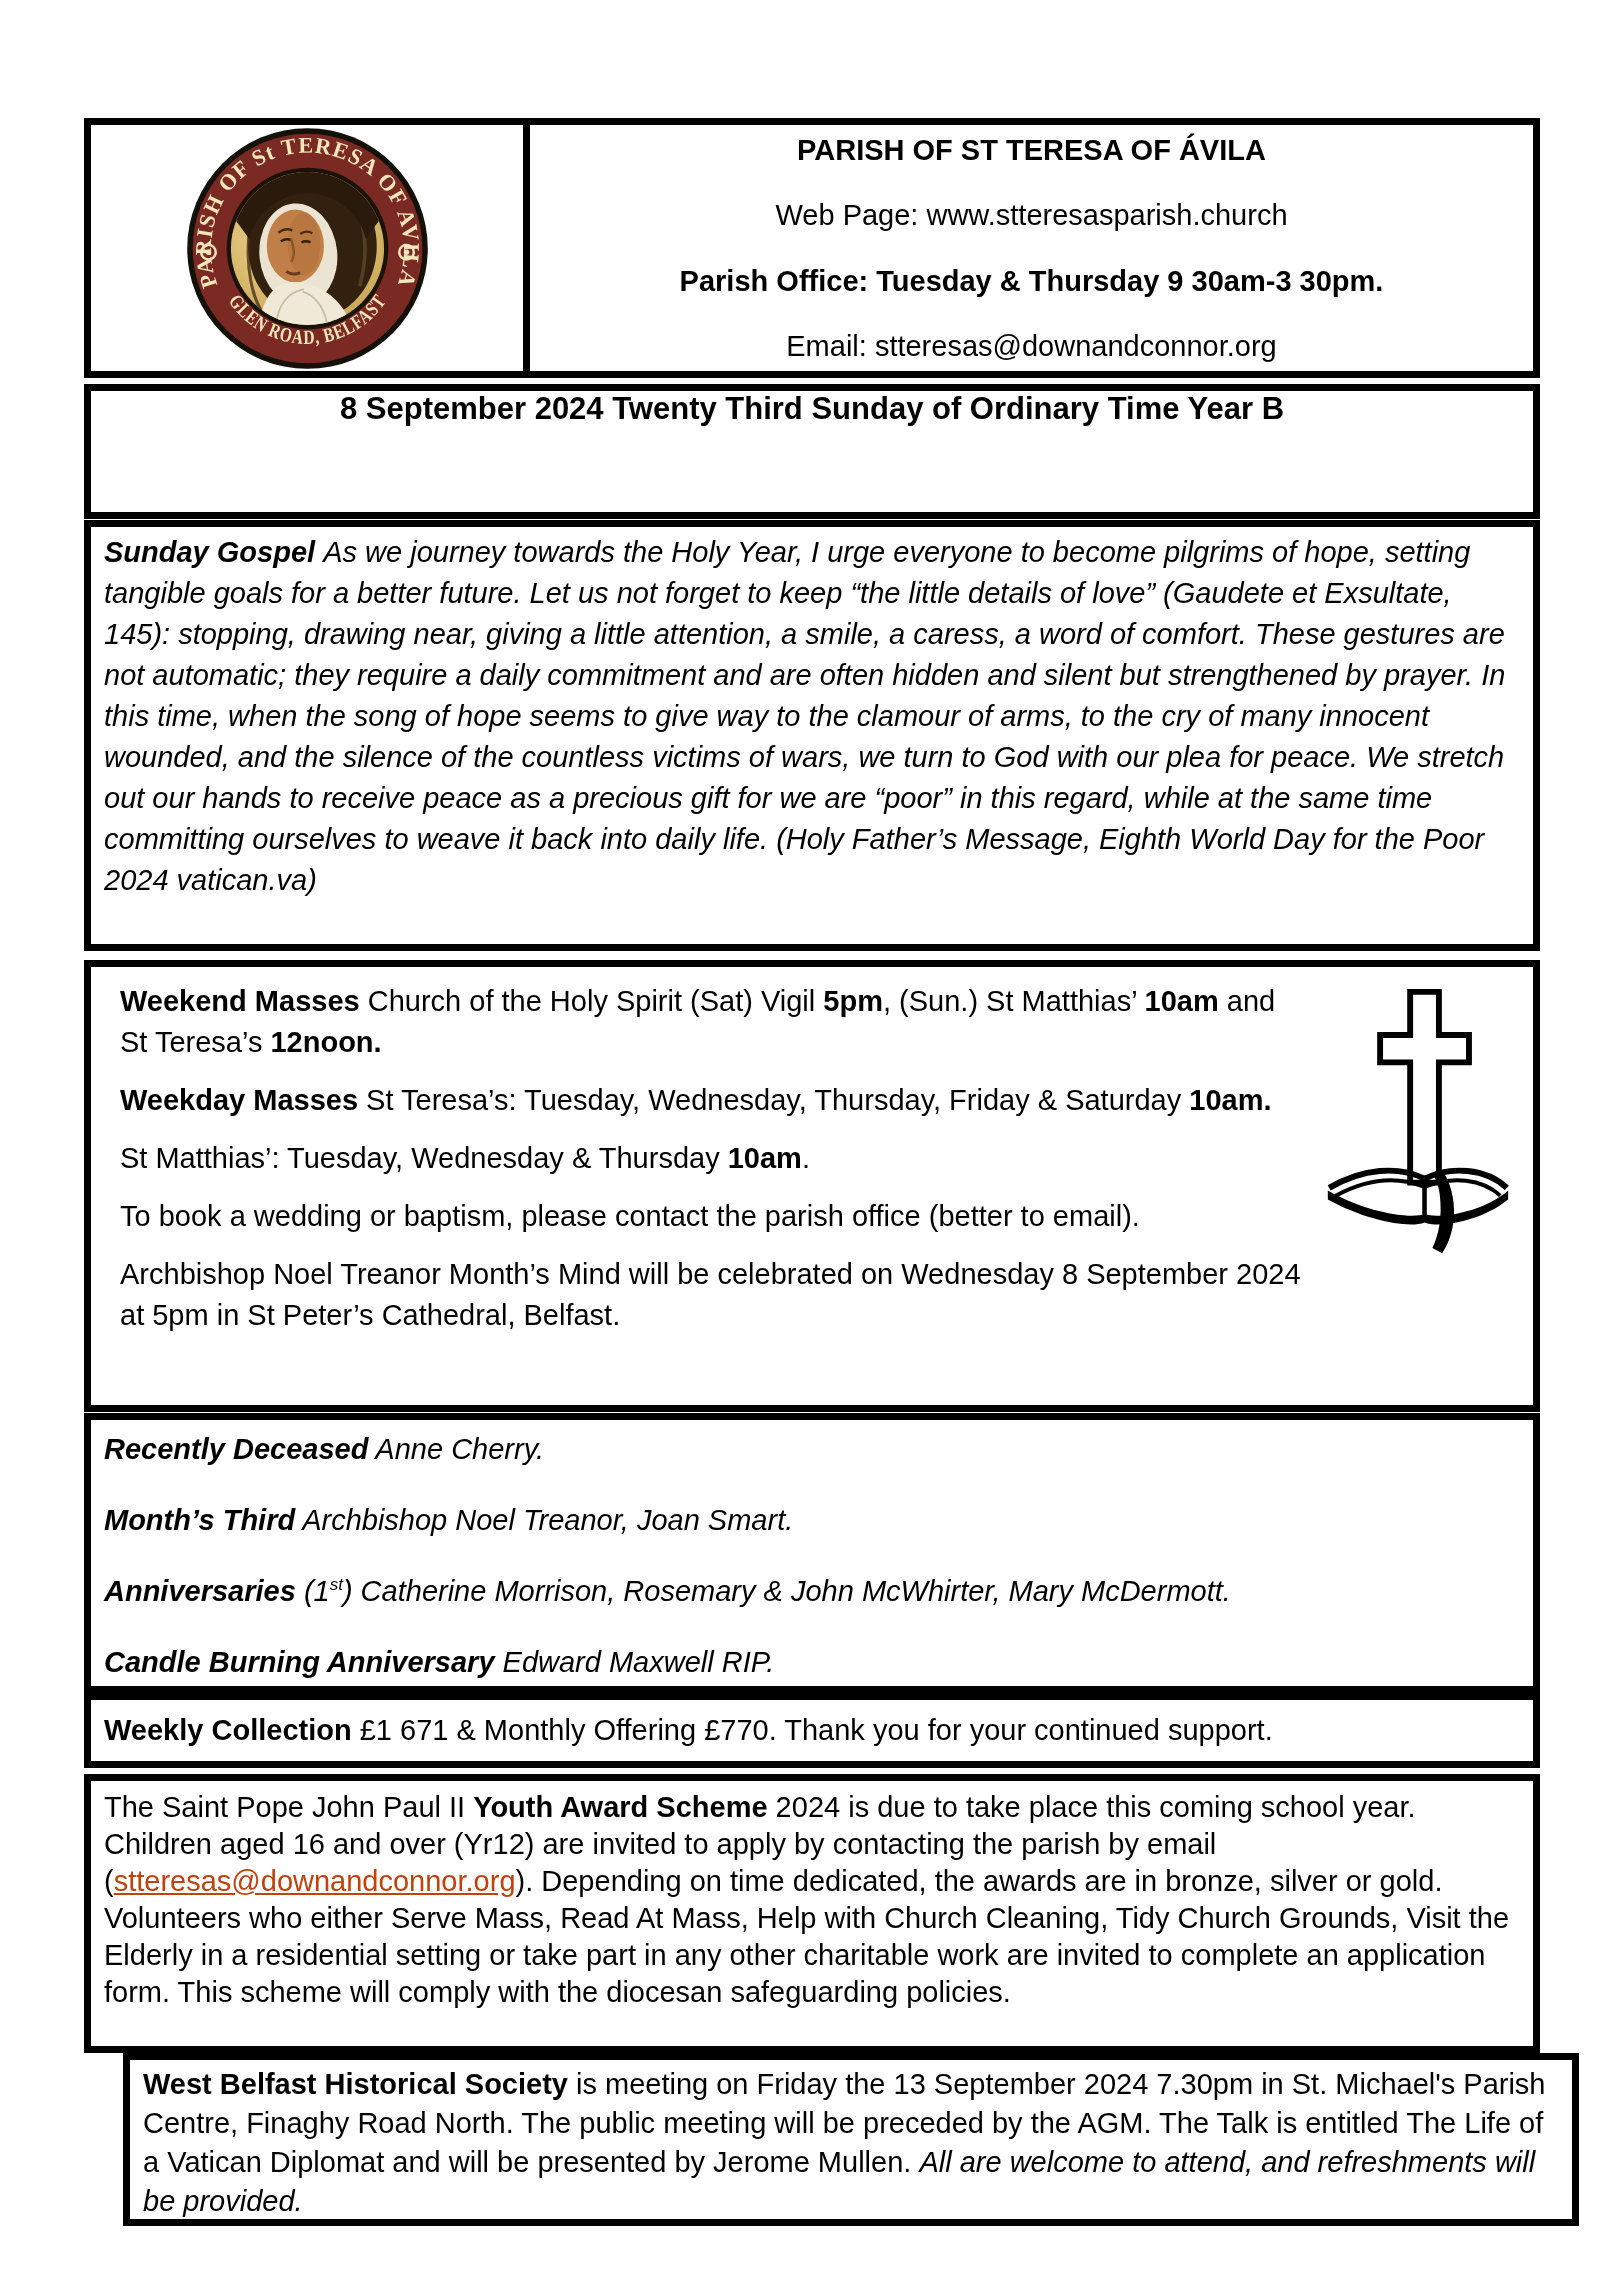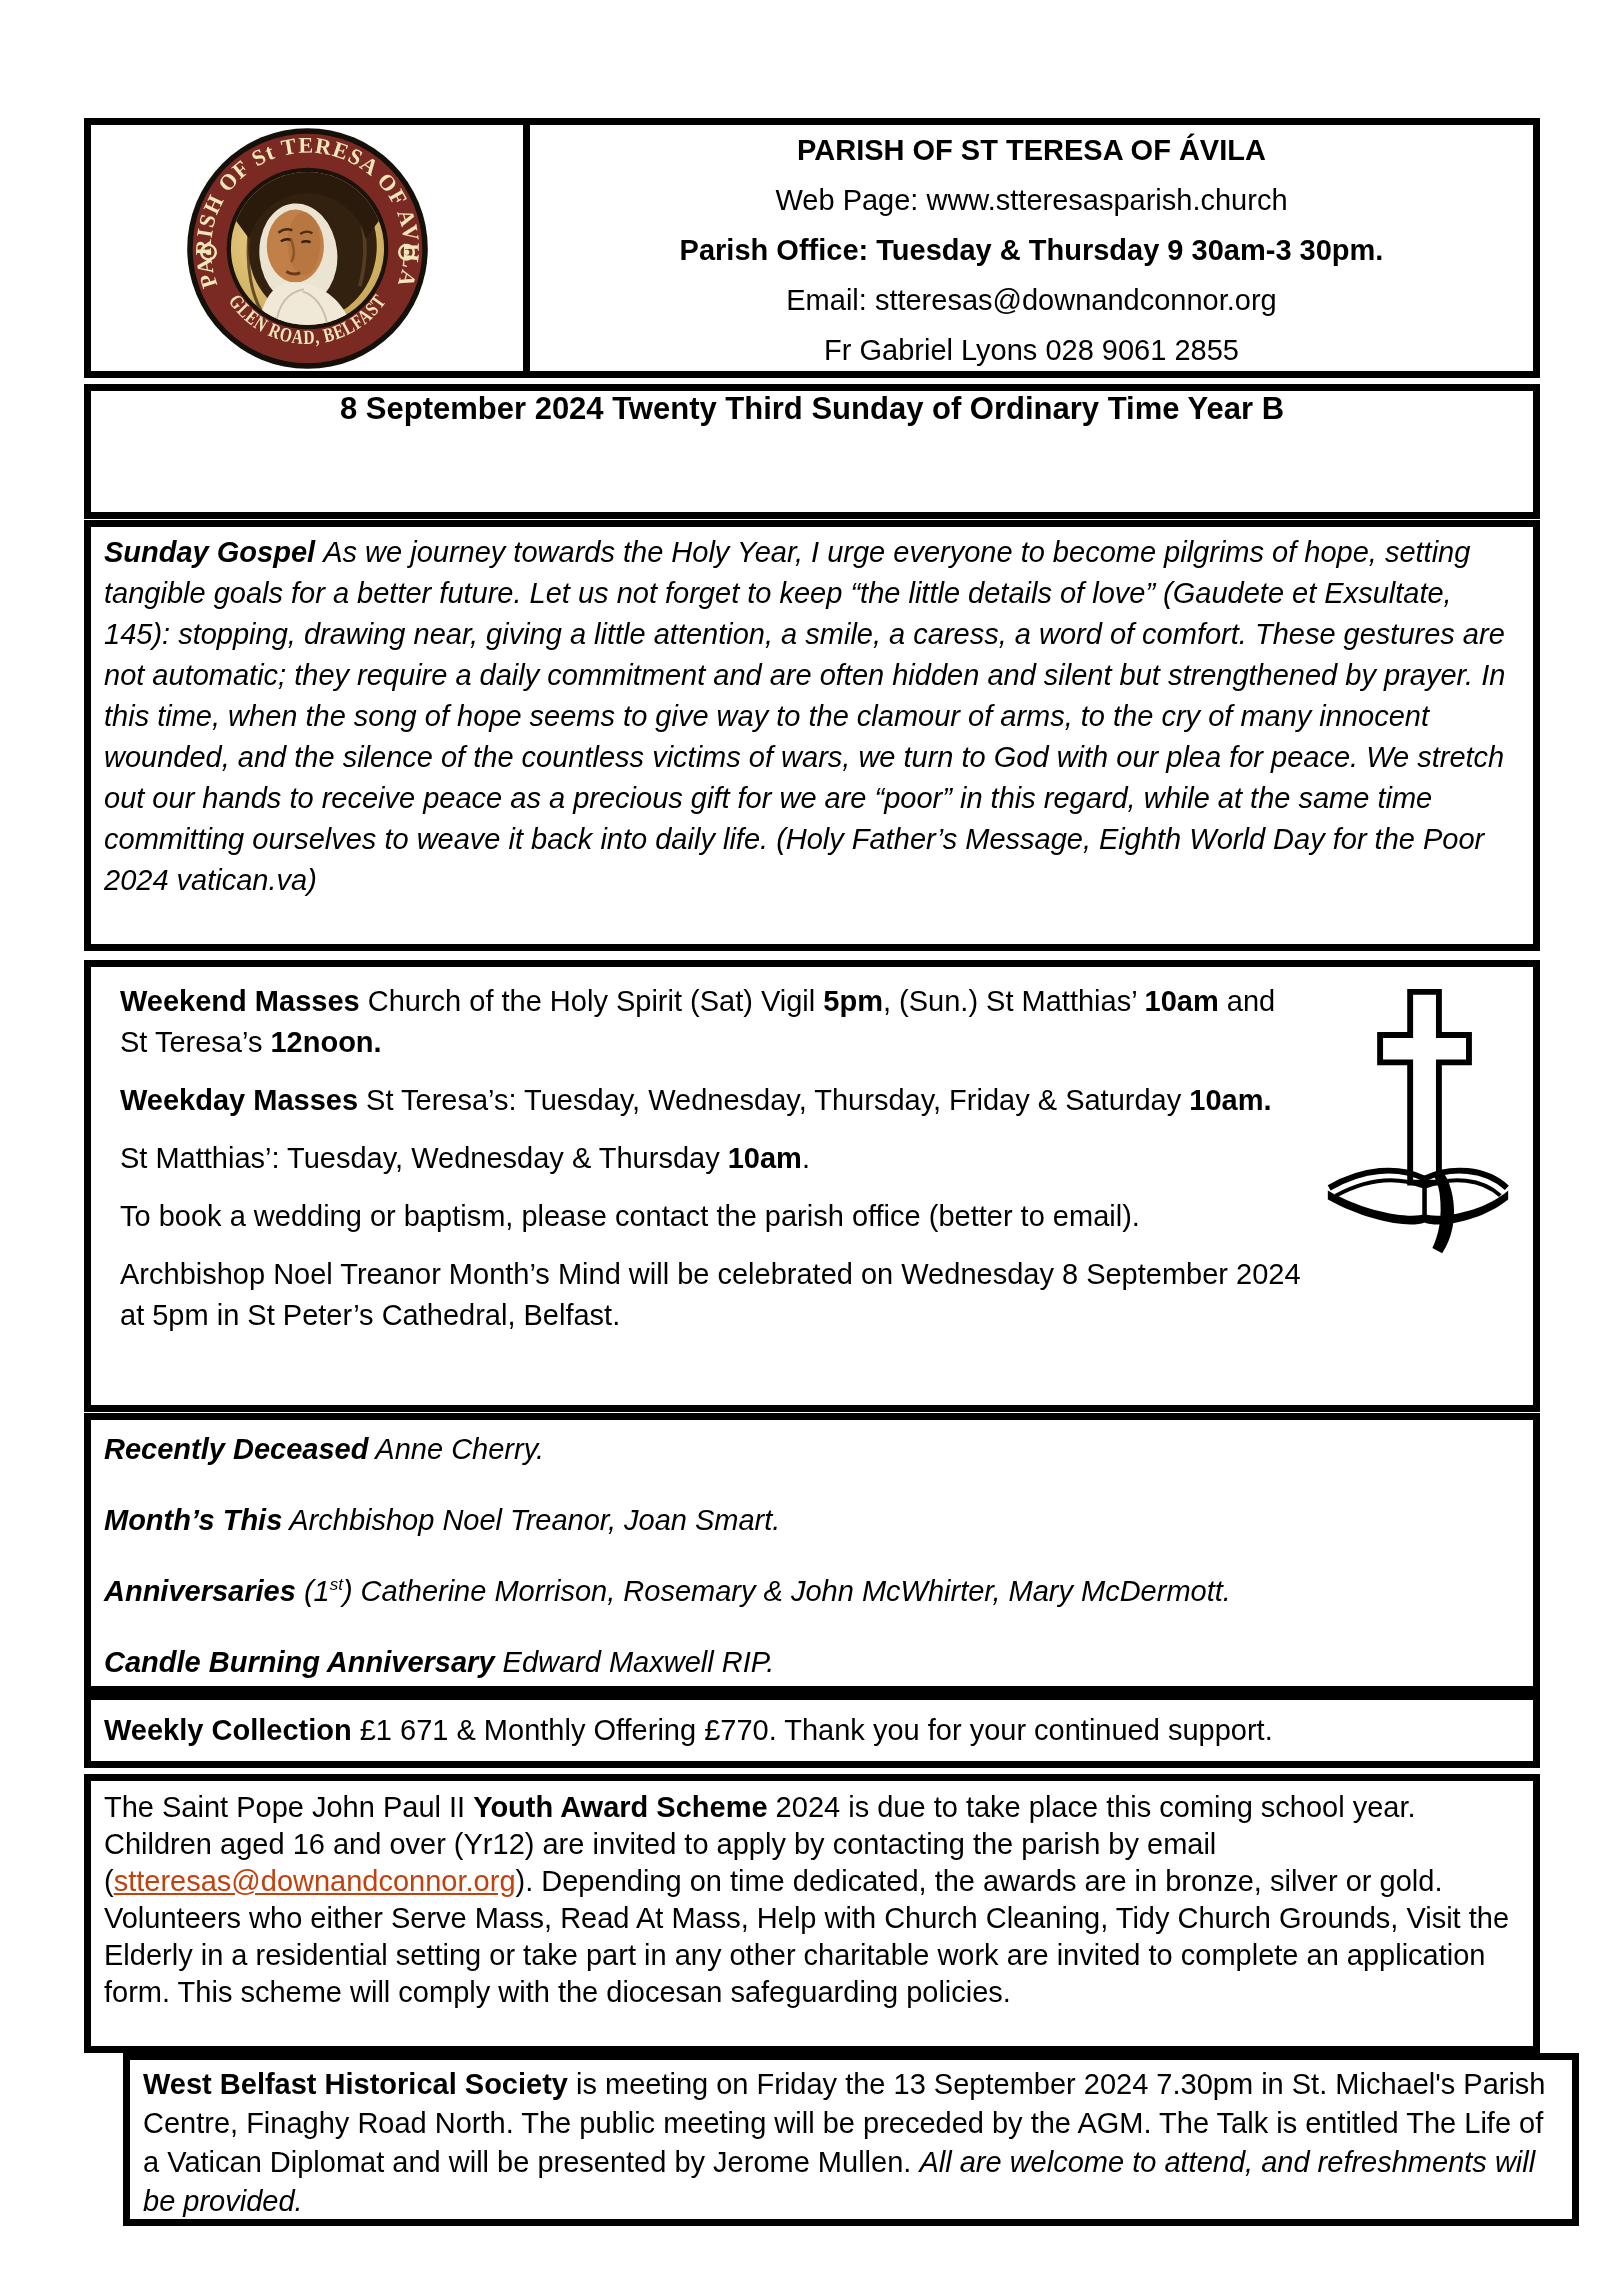--- a/index.html
+++ b/index.html
@@ -89,21 +89,20 @@
         <text font-family="Liberation Serif, serif" font-size="33" font-weight="bold" fill="#f2e6bb" letter-spacing="2">
           <textPath href="#arcBot" startOffset="50%" text-anchor="middle" textLength="310" lengthAdjust="spacingAndGlyphs">GLEN ROAD, BELFAST</textPath>
         </text>
       </svg>
     </div>
     <div class="info-cell">
       <div class="info-line"><span class="b">PARISH OF ST TERESA OF ÁVILA</span></div>
       <div class="info-line"><span>Web Page: www.stteresasparish.church</span></div>
       <div class="info-line"><span class="b">Parish Office: Tuesday &amp; Thursday 9 30am-3 30pm.</span></div>
       <div class="info-line"><span>Email: stteresas@downandconnor.org</span></div>
-      <div class="info-line"><span>Fr Gabriel Lyons 028 9061 2855</span></div>
     </div>
   </div>
 
   <div class="box" id="title-bar">
     <span>8 September 2024 Twenty Third Sunday of Ordinary Time Year B</span>
   </div>
 
   <div class="box" id="gospel"><span class="b i">Sunday Gospel </span><span class="i">As we journey towards the Holy Year, I urge everyone to become pilgrims of hope, setting tangible goals for a better future. Let us not forget to keep “the little details of love” (Gaudete et Exsultate, 145): stopping, drawing near, giving a little attention, a smile, a caress, a word of comfort. These gestures are not automatic; they require a daily commitment and are often hidden and silent but strengthened by prayer. In this time, when the song of hope seems to give way to the clamour of arms, to the cry of many innocent wounded, and the silence of the countless victims of wars, we turn to God with our plea for peace. We stretch out our hands to receive peace as a precious gift for we are “poor” in this regard, while at the same time committing ourselves to weave it back into daily life. (Holy Father’s Message, Eighth World Day for the Poor 2024 vatican.va)</span></div>
 
   <div class="box" id="masses">
@@ -121,21 +120,21 @@
     </div>
     <p><span class="b">Weekend Masses</span><span> Church of the Holy Spirit (Sat) Vigil </span><span class="b">5pm</span><span>, (Sun.) St Matthias’ </span><span class="b">10am</span><span> and St Teresa’s </span><span class="b">12noon.</span></p>
     <p><span class="b">Weekday Masses</span><span> St Teresa’s: Tuesday, Wednesday, Thursday, Friday &amp; Saturday </span><span class="b">10am.</span></p>
     <p><span>St Matthias’: Tuesday, Wednesday &amp; Thursday </span><span class="b">10am</span><span>.</span></p>
     <p><span>To book a wedding or baptism, please contact the parish office (better to email).</span></p>
     <p><span>Archbishop Noel Treanor Month’s Mind will be celebrated on Wednesday 8 September 2024 at 5pm in St Peter’s Cathedral, Belfast.</span></p>
   </div>
 
   <div class="box" id="memorials">
     <p><span class="b">Recently Deceased</span><span> Anne Cherry.</span></p>
-    <p><span class="b">Month’s This</span><span> Archbishop Noel Treanor, Joan Smart.</span></p>
+    <p><span class="b">Month’s Third</span><span> Archbishop Noel Treanor, Joan Smart.</span></p>
     <p><span class="b">Anniversaries</span><span> (1</span><span class="sup">st</span><span>) Catherine Morrison, Rosemary &amp; John McWhirter, Mary McDermott.</span></p>
     <p><span class="b">Candle Burning Anniversary</span><span> Edward Maxwell RIP.</span></p>
   </div>
 
   <div class="box" id="collection">
     <p><span class="b">Weekly Collection</span><span> £1 671 &amp; Monthly Offering £770. Thank you for your continued support.</span></p>
   </div>
 
   <div class="box" id="youth"><span>The Saint Pope John Paul II </span><span class="b">Youth Award Scheme</span><span> 2024 is due to take place this coming school year. Children aged 16 and over (Yr12) are invited to apply by contacting the parish by email (</span><span class="link">stteresas@downandconnor.org</span><span>).&nbsp;Depending on time dedicated, the awards are in bronze, silver or gold.&nbsp; Volunteers who either Serve Mass, Read At Mass, Help with Church Cleaning, Tidy Church Grounds, Visit the Elderly in a residential setting or take part in any other charitable work are invited to complete an application form. This scheme will comply with the diocesan safeguarding policies.</span></div>
 

